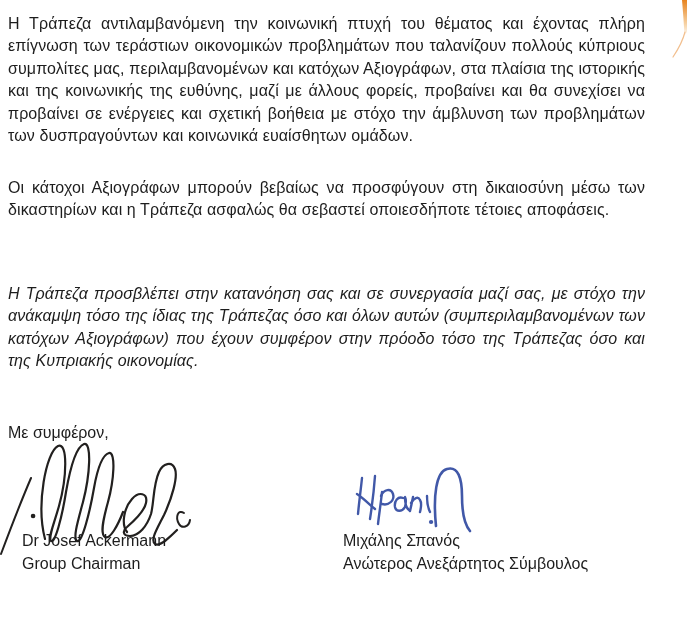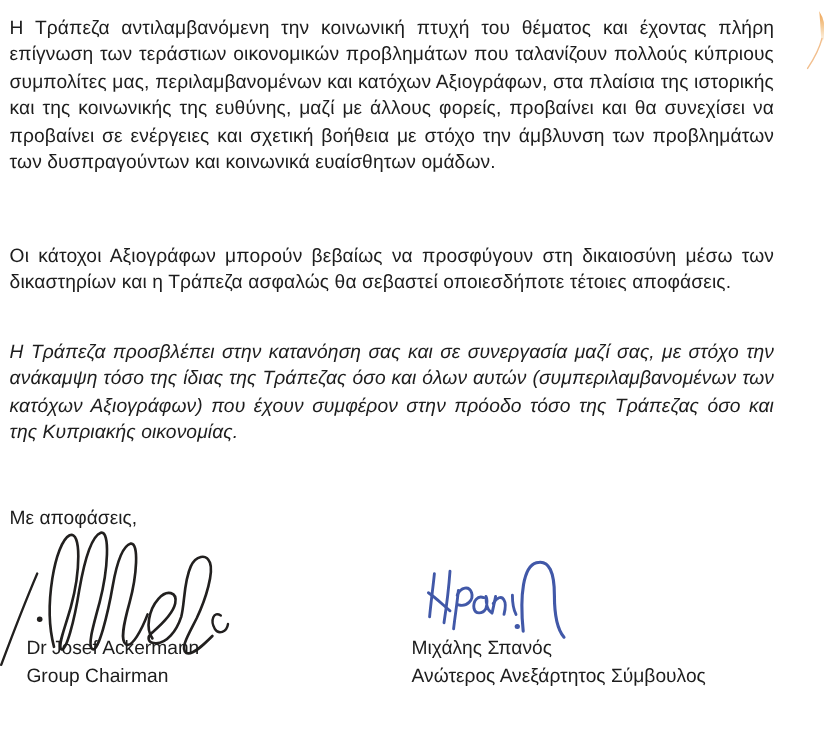--- a/index.html
+++ b/index.html
@@ -3,34 +3,33 @@
 <meta charset="utf-8">
 <style>
   html,body{margin:0;padding:0;background:#ffffff;}
   .page{
     position:relative;
     width:687px;height:628px;
     background:#ffffff;
     font-family:"Liberation Sans","DejaVu Sans",sans-serif;
     color:#1d1d1d;
     overflow:hidden;
-    border-radius:23px;
   }
   .para{
     position:absolute;
     left:8px;width:637px;
     margin:0;
     font-size:16px;
     line-height:22.4px;
     text-align:justify;
     letter-spacing:0.1px;
     color:#1d1d1d;
   }
   .para-1{top:13px;}
-  .para-2{top:203px;}
+  .para-2{top:177px;}
   .para-3{top:283px;font-style:italic;}
   .closing{
     position:absolute;
     left:8px;top:422px;
     margin:0;
     font-size:16px;
     line-height:22px;
     color:#1d1d1d;
   }
   .sig-svg{position:absolute;pointer-events:none;}
@@ -64,21 +63,21 @@
     <path d="M11,0 L16,0 L16,32 C15,33 14,35 13.5,37 C13,24 12,12 11,0 Z" fill="url(#cornerGrad)"></path>
     <path d="M14,32 C12,40 8,48 2,57" fill="none" stroke="#f2bf8e" stroke-width="1.2" stroke-linecap="round"></path>
   </svg>
 
   <p class="para para-1">Η Τράπεζα αντιλαμβανόμενη την κοινωνική πτυχή του θέματος και έχοντας πλήρη επίγνωση των τεράστιων οικονομικών προβλημάτων που ταλανίζουν πολλούς κύπριους συμπολίτες μας, περιλαμβανομένων και κατόχων Αξιογράφων, στα πλαίσια της ιστορικής και της κοινωνικής της ευθύνης, μαζί με άλλους φορείς, προβαίνει και θα συνεχίσει να προβαίνει σε ενέργειες και σχετική βοήθεια με στόχο την άμβλυνση των προβλημάτων των δυσπραγούντων και κοινωνικά ευαίσθητων ομάδων.</p>
 
   <p class="para para-2">Οι κάτοχοι Αξιογράφων μπορούν βεβαίως να προσφύγουν στη δικαιοσύνη μέσω των δικαστηρίων και η Τράπεζα ασφαλώς θα σεβαστεί οποιεσδήποτε τέτοιες αποφάσεις.</p>
 
   <p class="para para-3">Η Τράπεζα προσβλέπει στην κατανόηση σας και σε συνεργασία μαζί σας, με στόχο την ανάκαμψη τόσο της ίδιας της Τράπεζας όσο και όλων αυτών (συμπεριλαμβανομένων των κατόχων Αξιογράφων) που έχουν συμφέρον στην πρόοδο τόσο της Τράπεζας όσο και της Κυπριακής οικονομίας.</p>
 
-  <p class="closing">Με αποφάσεις,</p>
+  <p class="closing">Με συμφέρον,</p>
 
   <svg class="sig-svg sig-black" width="210" height="122" viewBox="0 0 210 122" aria-hidden="true">
     <g fill="none" stroke-linecap="round" stroke-linejoin="round" stroke="#22201f">
       <path stroke-width="2" d="M1,117 C10,93 22,62 31,41"></path>
       <path stroke-width="4.5" d="M33,79 l0.15,0"></path>
       <path stroke-width="2.2" d="M45,102 C36,68 46,15 58,9 C68,5 67,40 59,69 C53,90 48,101 51,104 C55,107 62,80 66,55 C70,32 76,10 84,7 C92,5 90,38 83,65 C77,87 73,101 77,104 C82,107 90,74 94,51 C97,34 102,18 109,16 C116,15 114,43 108,65 C103,83 100,97 105,100 C110,103 118,88 123,75"></path>
       <path stroke-width="2.2" d="M127,95 C121,87 124,71 132,62 C139,54 148,56 146,66 C144,75 134,84 127,90 C122,94 123,99 130,99 C139,99 147,89 151,77 C154,66 153,48 159,35 C163,26 172,24 175,32 C178,40 172,61 164,78 C157,92 150,103 155,107 C160,110 170,100 177,93"></path>
       <path stroke-width="2" d="M184,76 C178,72 175,80 179,87 C182,92 189,90 190,83"></path>
     </g>
   </svg>

